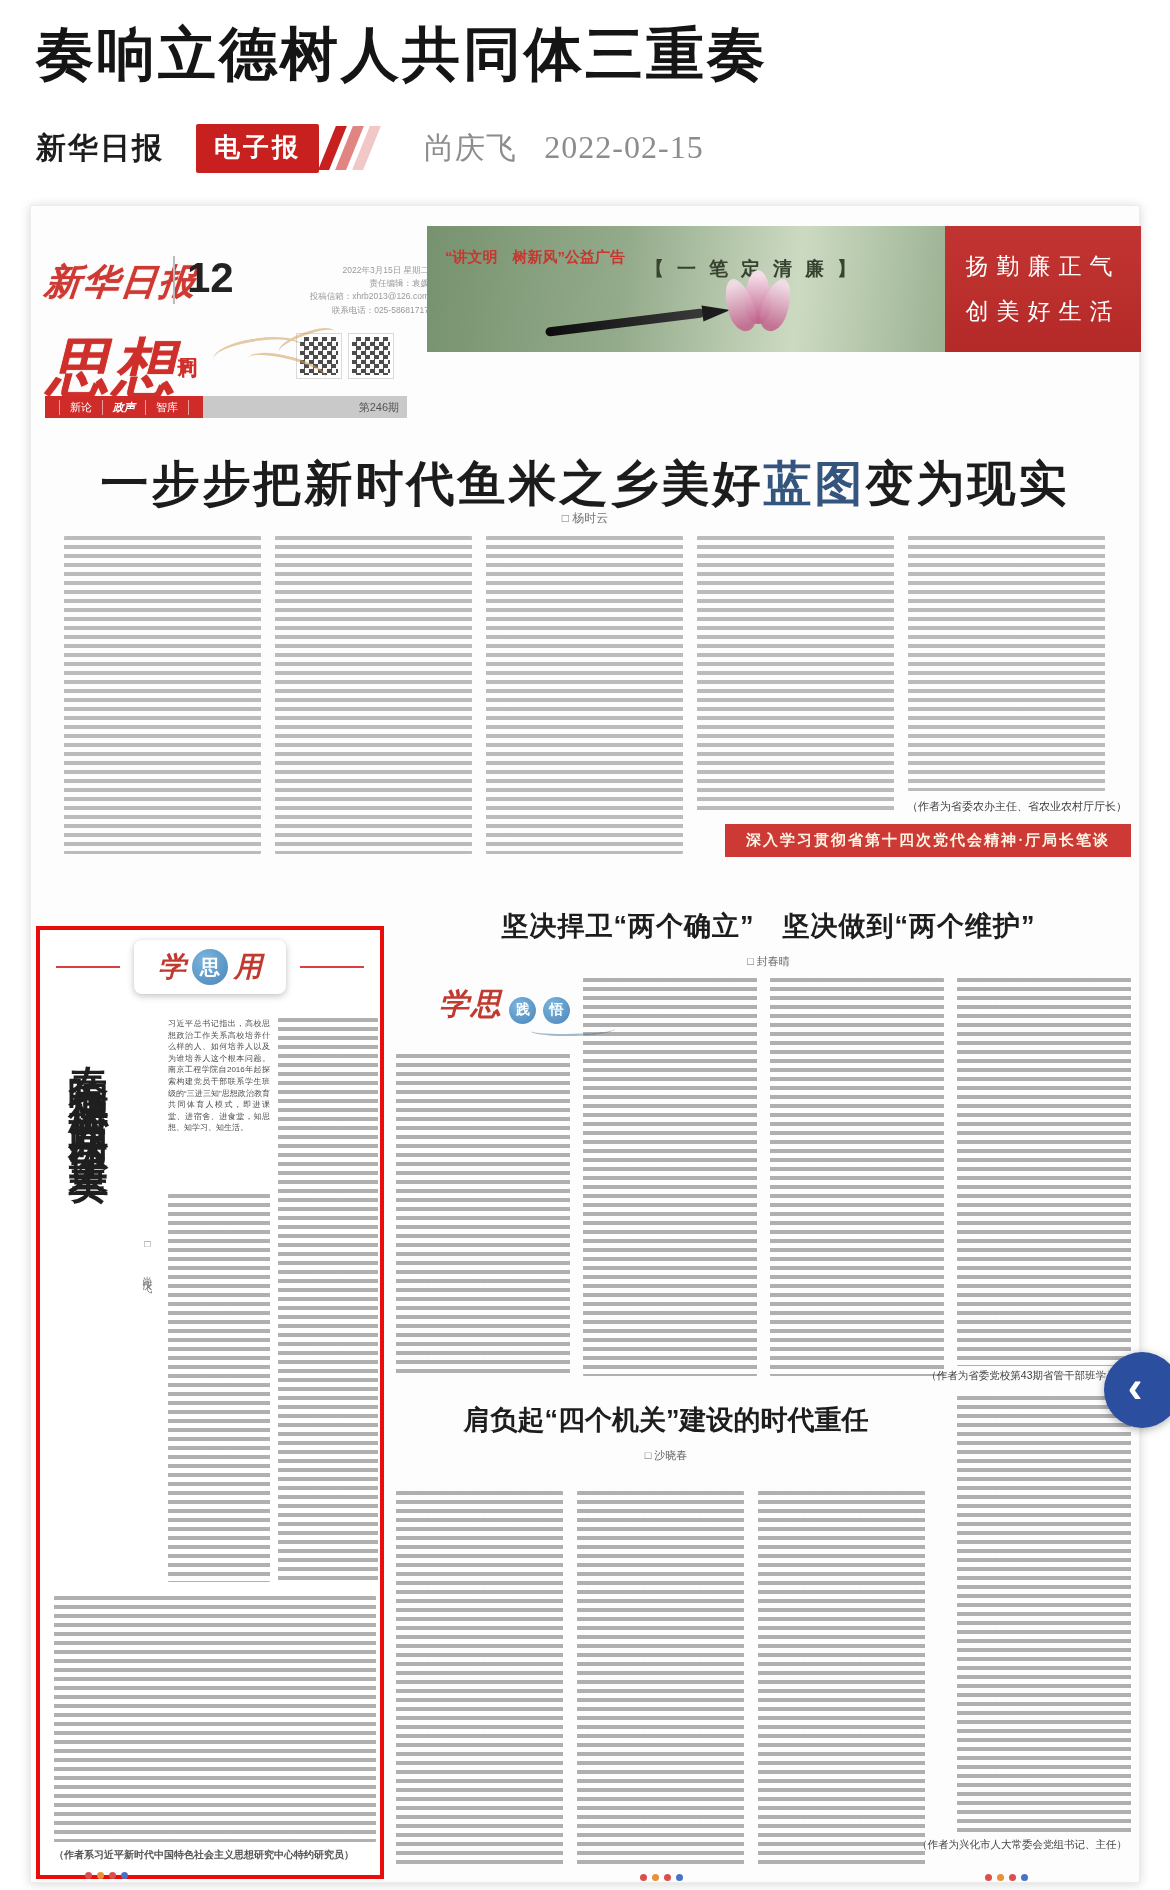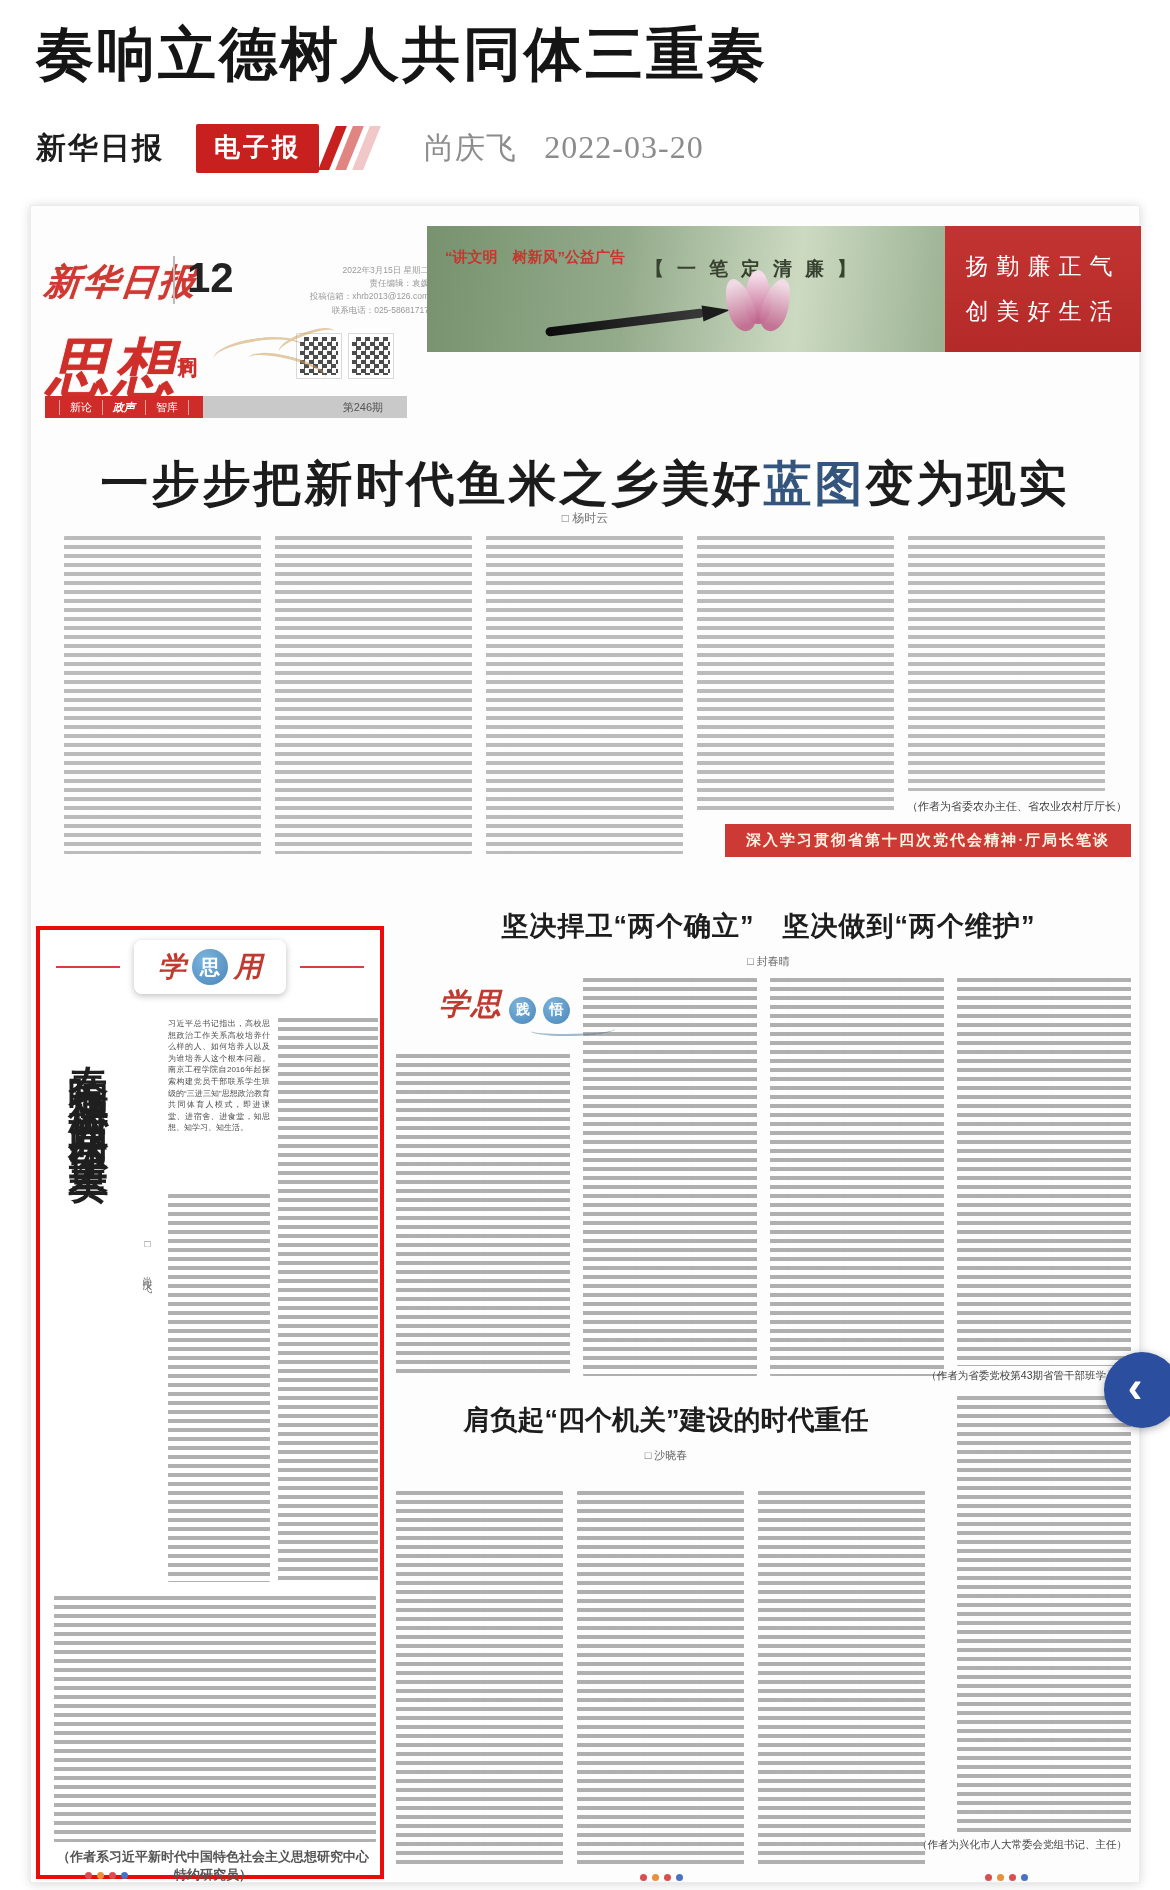--- a/index.html
+++ b/index.html
@@ -48,21 +48,21 @@
   .gold-decor span:nth-child(2){ left:40px; top:30px; width:80px; height:24px; transform:rotate(14deg); }
   .gold-decor span:nth-child(3){ left:70px; top:6px; width:60px; height:20px; transform:rotate(-20deg); }
 
   .nav-bar { position:absolute; left:14px; top:190px; width:362px; height:22px; display:flex; }
   .nav-red { width:158px; height:100%; background:#cf2b28; display:flex; align-items:center;
     justify-content:center; gap:0; }
   .nav-red span { color:#fff; font-size:11px; padding:0 10px; border-right:1px solid rgba(255,255,255,.55); }
   .nav-red span:first-child { border-left:1px solid rgba(255,255,255,.55); }
   .nav-red .emph { font-weight:900; font-style:italic; }
   .nav-gray { flex:1; background:#c9c9c9; display:flex; align-items:center; justify-content:flex-end; }
-  .nav-issue { font-size:11px; color:#555; padding-right:24px; }
+  .nav-issue { font-size:11px; color:#555; padding-right:8px; }
 
   
   #banner { position:absolute; left:396px; top:20px; width:714px; height:126px;
     background:linear-gradient(96deg,#77926f 0%,#94ab8b 28%,#ccdac2 52%,#9eb495 72%,#87a17d 100%); }
   .ad-label { position:absolute; left:18px; top:22px; font-size:15px; font-weight:700; color:#c5372f; }
   .calligraphy { position:absolute; left:218px; top:30px; font-family:"Liberation Serif", serif;
     font-size:19px; color:#37422f; letter-spacing:13px; font-weight:700; }
   .brush { position:absolute; left:118px; top:92px; width:160px; height:9px; border-radius:5px;
     background:linear-gradient(90deg,#0c0c0c,#3a3a3a); transform:rotate(-7deg); }
   .brush::after { content:""; position:absolute; right:-26px; top:-3px; width:0; height:0;
@@ -108,22 +108,22 @@
     font-size:28px; color:#c03a30; }
   .blue-circle { display:inline-flex; align-items:center; justify-content:center; border-radius:50%;
     background:radial-gradient(circle at 35% 30%, #7ab4dd, #4b86ba); color:#fff; font-weight:700; }
   .badge-card .blue-circle { width:36px; height:36px; font-size:20px; }
   .v-title { position:absolute; left:22px; top:104px; height:650px; writing-mode:vertical-rl;
     text-orientation:upright; font-size:40px; font-weight:900; color:#1f1f1f; letter-spacing:9px; }
   .v-byline { position:absolute; left:100px; top:308px; writing-mode:vertical-rl; text-orientation:upright;
     font-size:10px; color:#777; letter-spacing:4px; }
   .lead-text { position:absolute; left:128px; top:88px; width:102px; height:172px; overflow:hidden;
     font-size:8px; line-height:1.45; color:#4d4d4d; text-align:justify; }
-  .feat-credit { position:absolute; left:14px; top:918px; width:318px; font-size:13px; font-weight:700;
-    color:#555; text-align:center; }
+  .feat-credit { position:absolute; left:14px; top:918px; width:318px; font-size:10px; font-weight:700;
+    color:#555; text-align:left; }
 
   
   .headline2 { position:absolute; left:365px; top:702px; width:745px; text-align:center; font-size:27px;
     font-weight:900; color:#1d1d1d; letter-spacing:1px; white-space:nowrap; }
   .byline2 { position:absolute; left:365px; top:748px; width:745px; text-align:center; font-size:11px; color:#666; }
   .badge2 { position:absolute; left:408px; top:778px; width:200px; height:56px; }
   .badge2 .script-red { font-size:30px; letter-spacing:2px; }
   .badge2 .blue-circle { width:27px; height:27px; font-size:14px; margin-left:2px; }
   .badge2 .swoosh { position:absolute; left:92px; top:40px; width:84px; height:12px;
     border-bottom:2px solid #9fb9cf; border-radius:0 0 60% 40%; }
@@ -154,21 +154,21 @@
   <div class="source-row">
     <span class="paper-name">新华日报</span>
     <span class="edition-badge">电子报</span>
     <span class="badge-stripes">
         <i></i>
         <i></i>
         <i></i>
       </span>
     <span class="byline-top">
       <span>尚庆飞</span>
-      <span class="date">2022-03-20</span>
+      <span class="date">2022-02-15</span>
     </span>
   </div>
 
   <div id="paper">
 
     <div class="mast-name">新华日报</div>
     <div class="mast-div"></div>
     <div class="mast-pageno">12</div>
     <div class="mast-info">
       <div>2022年3月15日 星期二</div>

